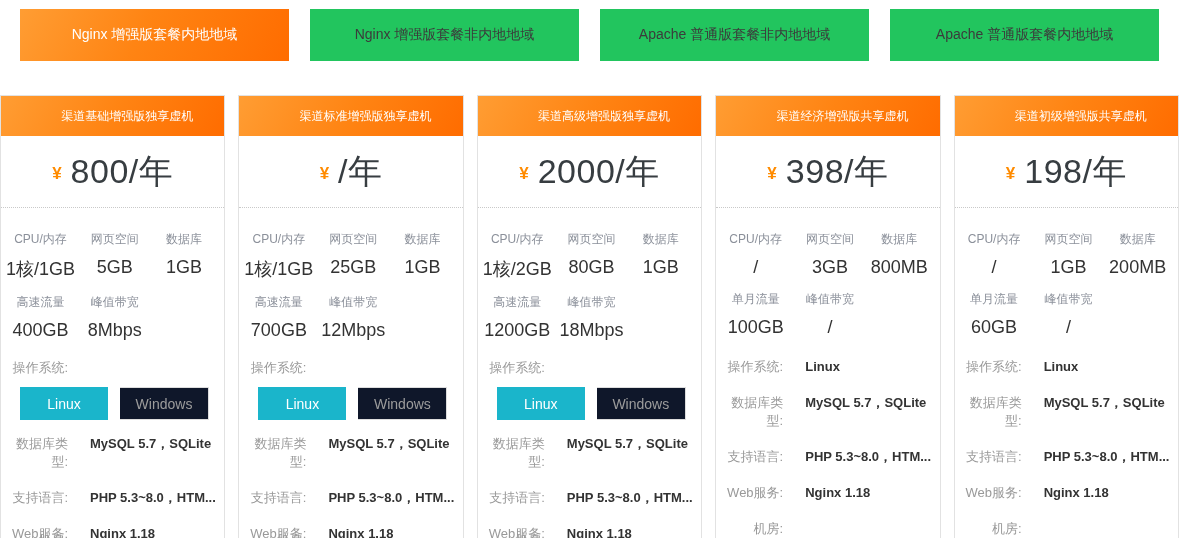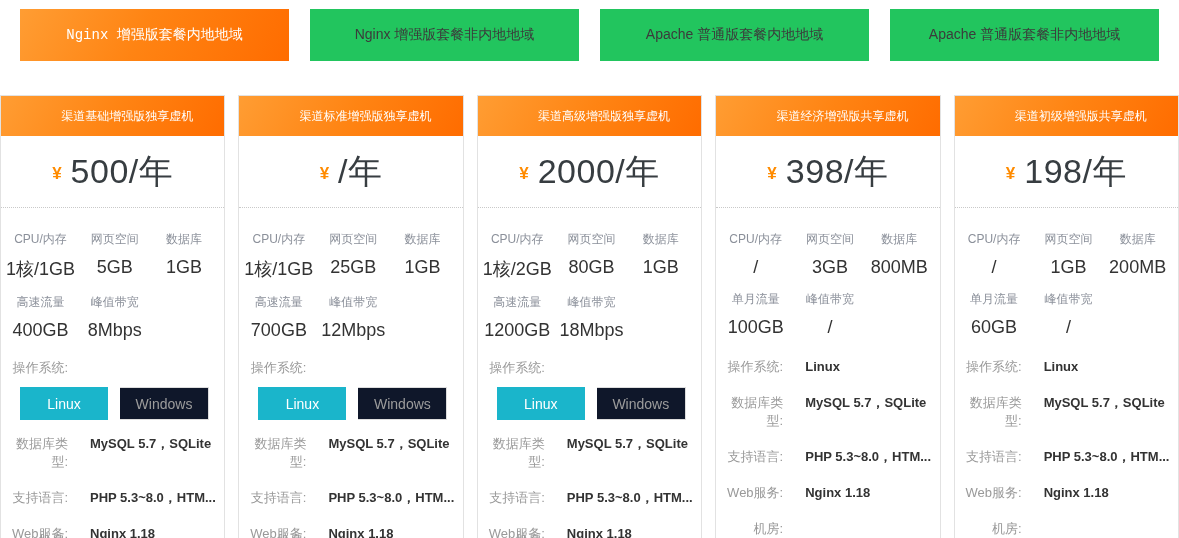--- a/index.html
+++ b/index.html
@@ -3,21 +3,21 @@
 <meta charset="utf-8">
 <style>
   * { margin:0; padding:0; box-sizing:border-box; }
   html,body { width:1179px; height:538px; overflow:hidden; background:#fff;
     font-family:"Liberation Sans","DejaVu Sans",sans-serif; }
 
   
   .tabs { display:flex; gap:21px; margin:9px 20px 0 20px; }
   .tab { flex:1; height:52px; background:#22c55e; color:#3b3b3b; font-size:14px;
     display:flex; align-items:center; justify-content:center; cursor:pointer; }
-  .tab.active { background:linear-gradient(118deg,#ff9d33 0%,#ff8413 45%,#ff6c00 100%); color:#fff;font-family:Liberation Mono, monospace; }
+  .tab.active { background:linear-gradient(118deg,#ff9d33 0%,#ff8413 45%,#ff6c00 100%); color:#fff; }
 
   
   .cards { display:flex; gap:13px; margin-top:34px; align-items:stretch; }
   .card { flex:1; border:1px solid #e2e2e2; background:#fff; height:478px; overflow:hidden; }
 
   .card-header { height:40px; display:flex; align-items:center; justify-content:center;
     background:linear-gradient(118deg,#ff9d33 0%,#ff8413 50%,#ff6c00 100%);
     color:#fff; font-size:12px; white-space:nowrap;padding-left:29px; }
 
   .price { height:72px; display:flex; align-items:center; justify-content:center;
@@ -44,31 +44,31 @@
   .os-btn.windows { background:#0f172a; color:#9c9c9c; border:1px solid #ddd; border-left:none;margin-left:12px; }
   .card.with-toggle .drow-db { margin-top:15px; }
   .card.with-toggle .row-idc { margin-top:-11px; }  
 </style>
 </head>
 <body>
 
 <div class="tabs">
   <div class="tab active">Nginx 增强版套餐内地地域</div>
   <div class="tab">Nginx 增强版套餐非内地地域</div>
+  <div class="tab">Apache 普通版套餐非内地地域</div>
   <div class="tab">Apache 普通版套餐内地地域</div>
-  <div class="tab">Apache 普通版套餐非内地地域</div>
 </div>
 
 <div class="cards">
   <div class="card with-toggle">
     <div class="card-header">渠道基础增强版独享虚机</div>
 
     <div class="price">
       <span class="yen">¥</span>
-      <span class="amount">500</span>
+      <span class="amount">800</span>
       <span class="suffix">/年</span>
     </div>
 
     <div class="specs">
       <div class="spec-grid">
         <div class="spec-label">CPU/内存</div>
         <div class="spec-label">网页空间</div>
         <div class="spec-label">数据库</div>
         <div class="spec-value">1核/1GB</div>
         <div class="spec-value">5GB</div>

